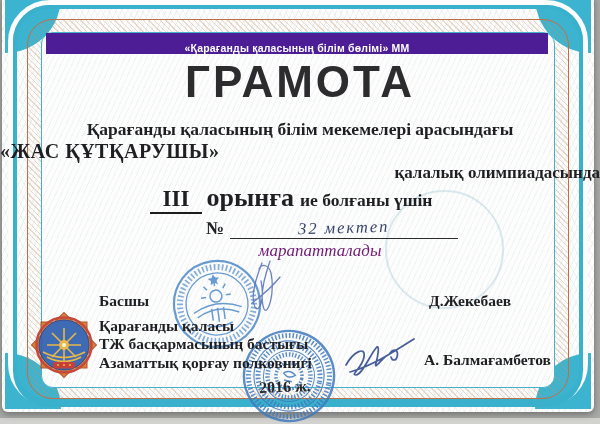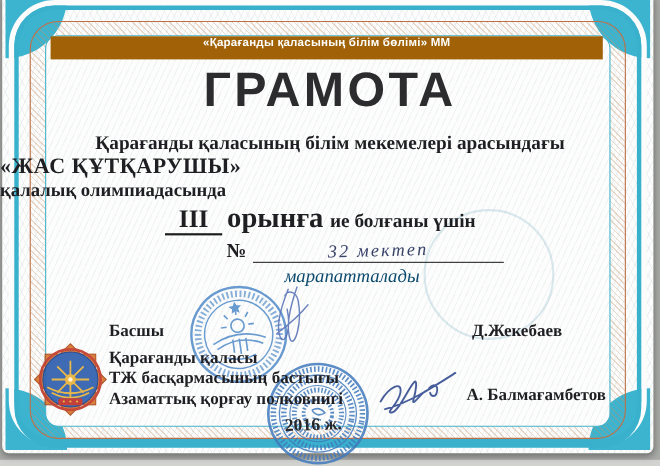--- a/index.html
+++ b/index.html
@@ -33,42 +33,42 @@
   .band-inner{position:absolute;left:39px;right:39px;top:38px;bottom:24px;
       border:1.4px solid #43b2ca;border-radius:12px;background:#fcfdfc;}
   .band-inner .texture2{position:absolute;inset:0;border-radius:12px;
       background:repeating-linear-gradient(115deg, rgba(185,205,198,.18) 0 1px, transparent 1px 5px);}
   .watermark-circle{position:absolute;left:385px;top:190px;width:115px;height:115px;
       border:2px solid rgba(140,185,205,.30);border-radius:50%;}
 
   
   .txt{position:absolute;color:#1f1f23;white-space:nowrap;}
   .header-band{position:absolute;left:46px;top:33px;width:502px;height:21px;
-      background:#a16207;display:flex;align-items:flex-start;justify-content:center;}
+      background:#4c1d95;display:flex;align-items:flex-end;justify-content:center;}
   .header-band span{color:#fdfefe;font-family:"Liberation Sans",sans-serif;
       font-size:10.5px;font-weight:bold;letter-spacing:.2px;}
   .title{left:0;right:0;top:57px;text-align:center;
       font-family:"Liberation Sans",sans-serif;font-weight:bold;
       font-size:44px;letter-spacing:3px;color:#2c2c2e;}
   .line1{left:0;right:0;top:119px;text-align:center;font-weight:bold;font-size:17.5px;}
   .line2{left:0;right:0;top:140px;text-align:left;font-weight:bold;font-size:20px;letter-spacing:.5px;}
-  .line3{left:0;right:0;top:163px;text-align:left;font-weight:bold;font-size:17px;}
+  .line3{left:0;right:0;top:163px;text-align:right;font-weight:bold;font-size:17px;}
   .line4{left:0;right:0;top:183px;text-align:center;padding-right:18px;}
   .place-numeral{display:inline-block;font-weight:bold;font-size:23px;
       padding:0 13px;border-bottom:2.5px solid #1d1d20;}
   .place-word{font-weight:bold;font-size:26px;margin-left:4px;}
   .place-suffix{font-weight:bold;font-size:17.5px;margin-left:6px;}
   .number-row{left:206px;top:218px;}
   .number-sign{font-weight:bold;font-size:18px;vertical-align:bottom;}
   .write-line{display:inline-block;width:228px;margin-left:6px;
       border-bottom:1.6px solid #2b2b2b;text-align:center;vertical-align:bottom;}
   .handwriting{display:inline-block;font-style:italic;font-size:16.5px;
       color:#39436a;letter-spacing:2px;transform:rotate(-1.5deg);}
   .awarded{left:0;right:0;top:241px;text-align:center;font-style:italic;
-      font-size:17px;padding-left:40px;color:#0c4a6e;}
+      font-size:17px;padding-left:40px;color:#701a75;}
   .sig-role-1{left:99px;top:292px;font-weight:bold;font-size:15.5px;text-align:center;}
   .sig-name-1{left:429px;top:292px;font-weight:bold;font-size:15.5px;}
   .sig-role-2{left:99px;top:317px;font-weight:bold;font-size:15.5px;
       line-height:18.4px;white-space:normal;width:230px;}
   .sig-name-2{left:424px;top:351px;font-weight:bold;font-size:15.5px;text-align:right;}
   .year{left:259px;top:378px;font-weight:bold;font-size:16px;color:#26262a;
       transform:rotate(-2deg);}
 
   
   .seal1{position:absolute;left:171px;top:258px;width:92px;height:92px;transform:rotate(-8deg);}

